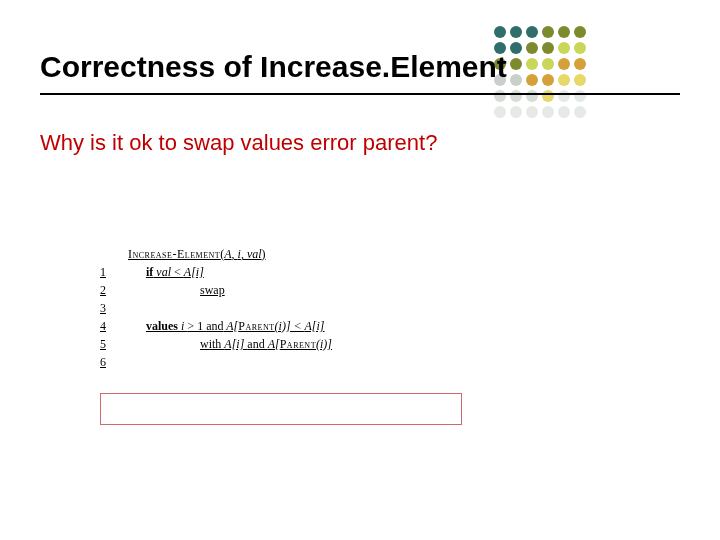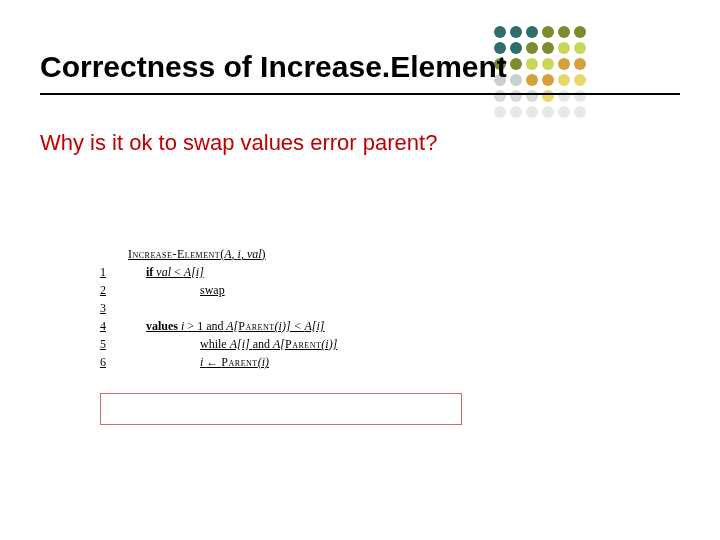--- a/index.html
+++ b/index.html
@@ -183,27 +183,24 @@
     <div class="algo-line">
       <span class="ln">4</span>
       <span class="ind1">
         <span class="bf">values</span><span class="it"> i </span><span>&gt; 1 </span><span>and</span><span class="it"> A[</span><span class="sc">Parent</span><span class="it">(i)] &lt; </span><span class="it">A[i]</span>
       </span>
     </div>
 
     <div class="algo-line">
       <span class="ln">5</span>
       <span class="ind2">
-        <span>while </span><span class="it">A[i] </span><span>and </span><span class="it">A[</span><span class="sc">Parent</span><span class="it">(i)]</span>
+        <span>with </span><span class="it">A[i] </span><span>and </span><span class="it">A[</span><span class="sc">Parent</span><span class="it">(i)]</span>
       </span>
     </div>
 
     <div class="algo-line">
       <span class="ln">6</span>
-      <span class="ind2">
-        <span class="it">i </span><span>← </span><span class="sc">Parent</span><span class="it">(i)</span>
-      </span>
     </div>
   </div>
 
   <div class="highlight-box" style="left:100px; top:393px; width:360px; height:30px;"></div>
 
 </div>
 
 </body></html>

